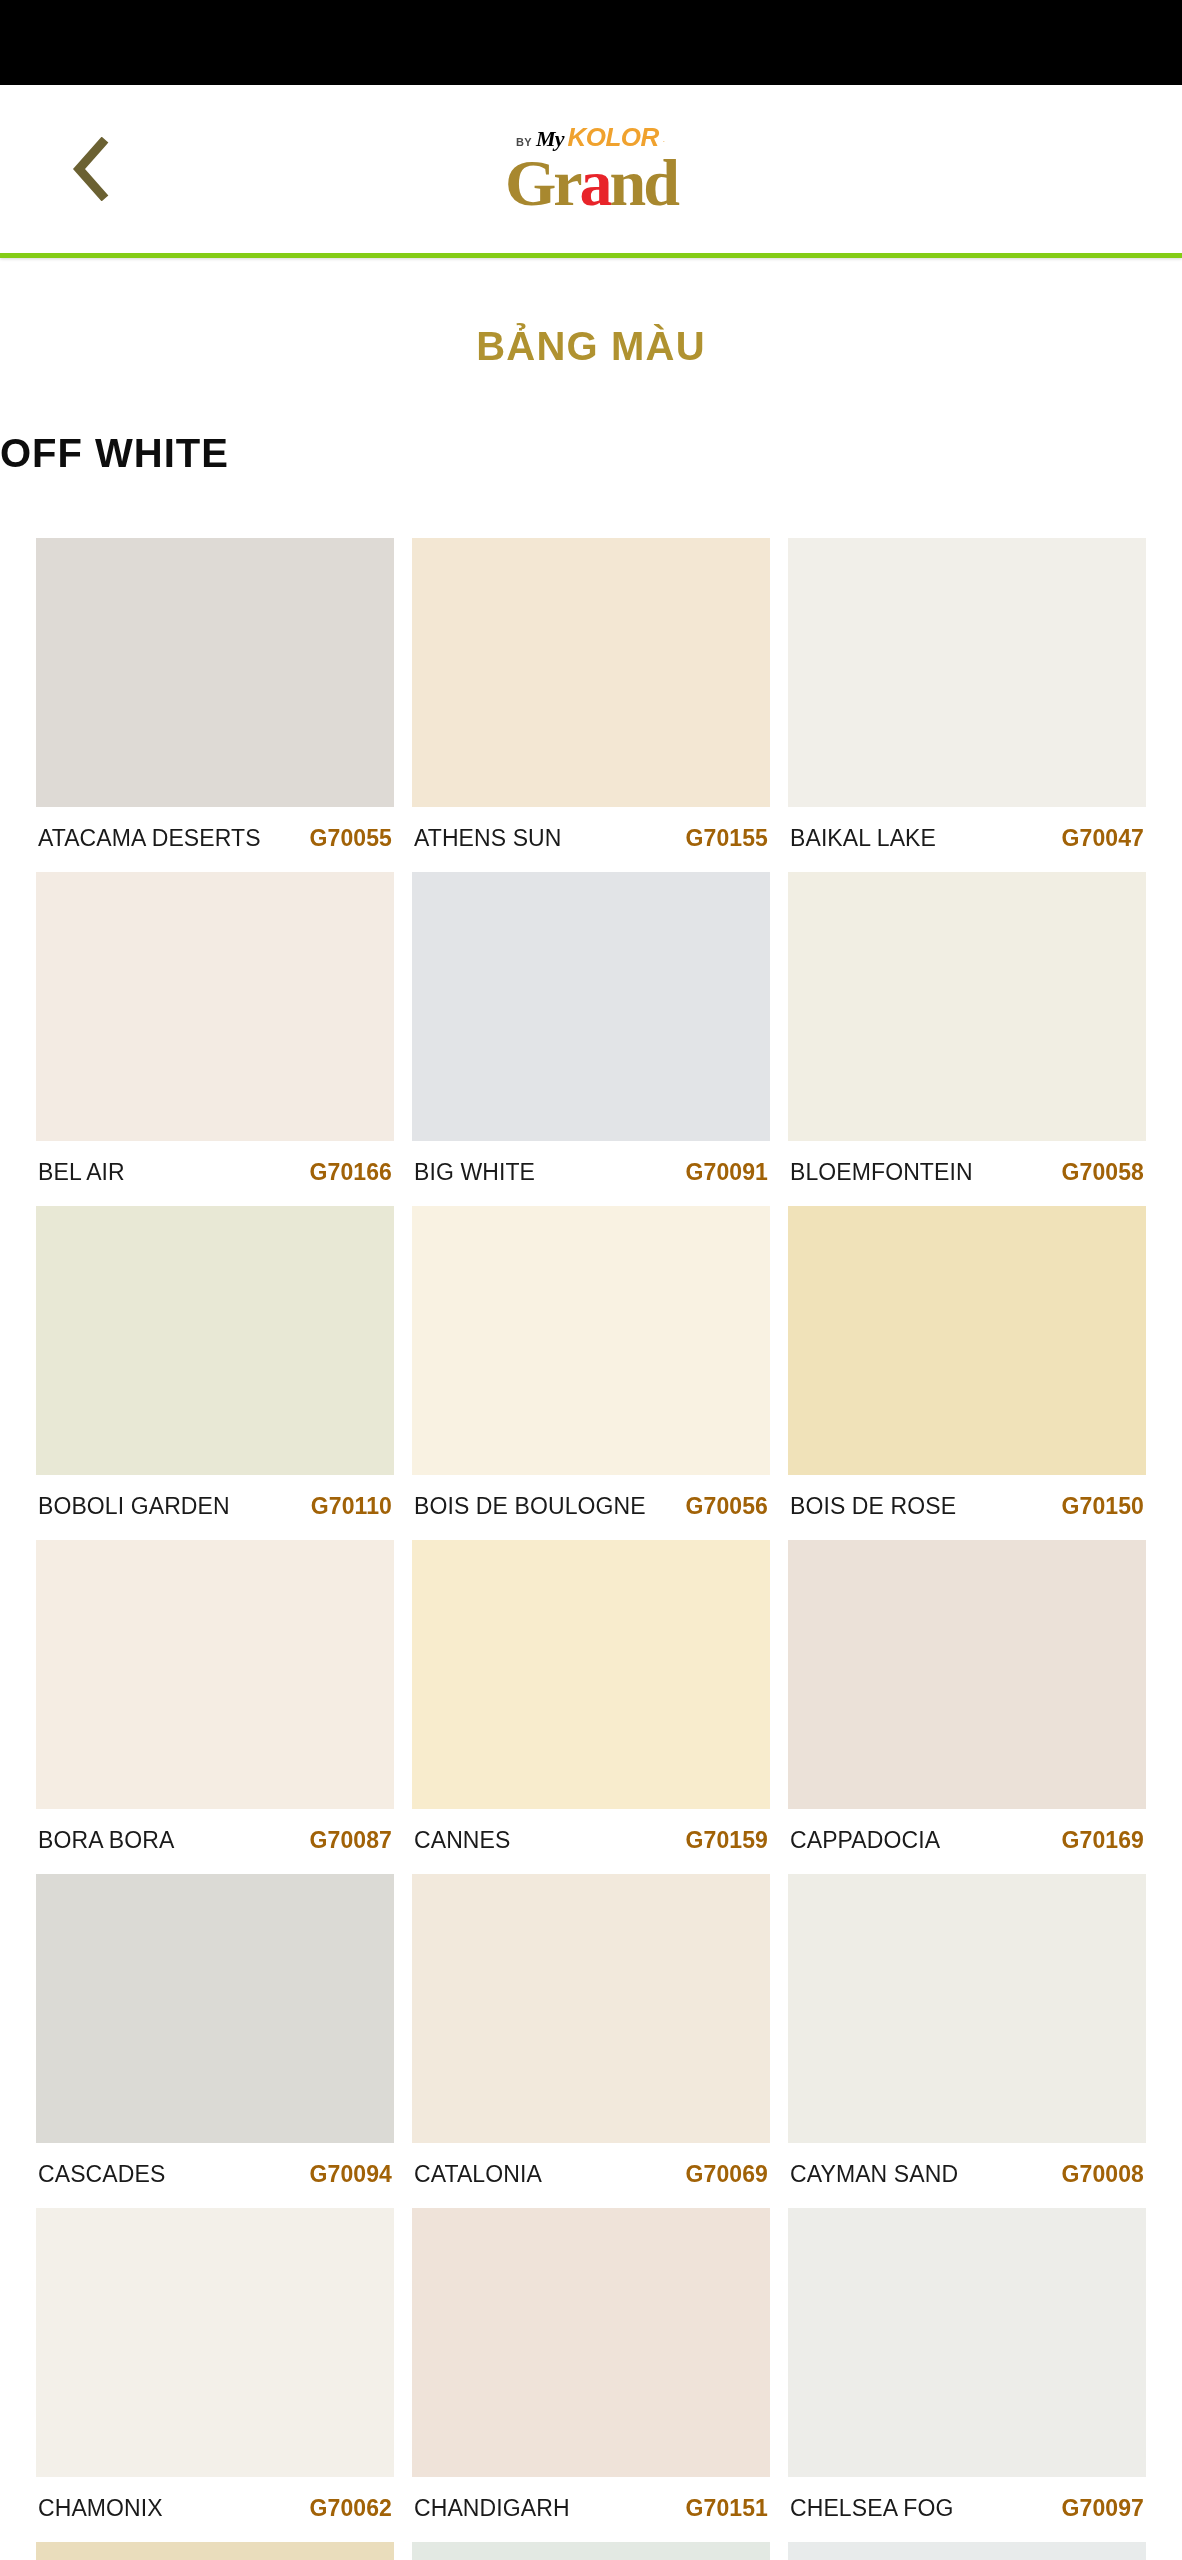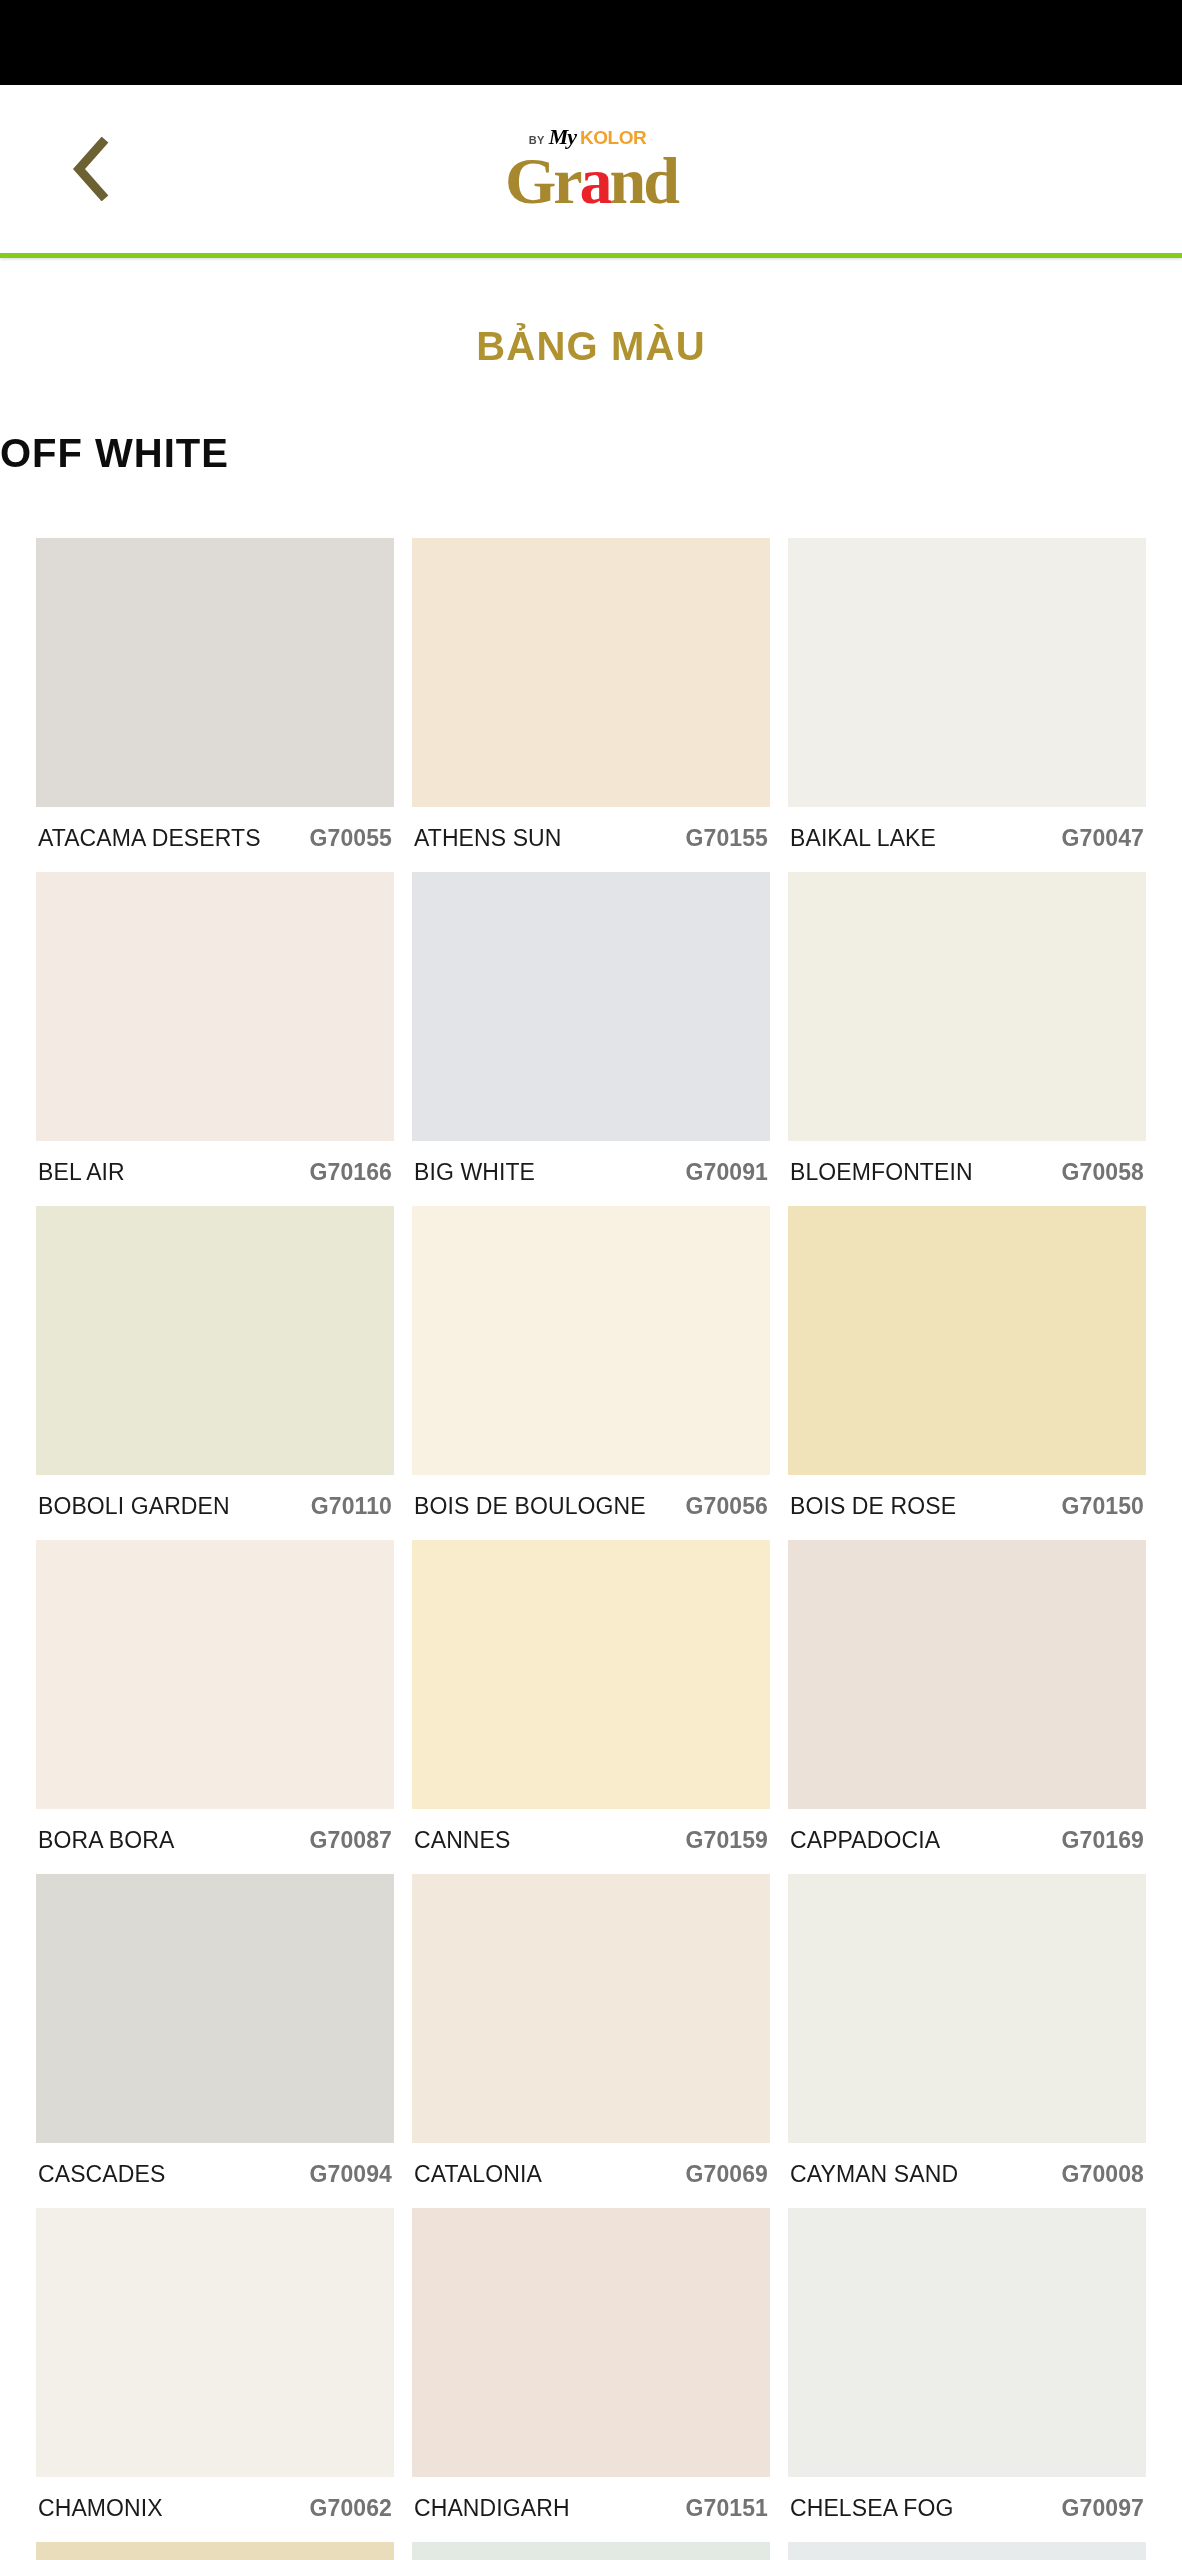--- a/index.html
+++ b/index.html
@@ -74,23 +74,24 @@
     font-family:"Liberation Serif", serif;
     font-style:italic;
     font-weight:bold;
     font-size:22px;
     color:#000000;
     letter-spacing:-1px;
   }
   .brand-kolor {
     font-family:"Liberation Sans", sans-serif;
     font-weight:bold;
-    font-size:19px;
+    font-size:26px;
     color:#f0a22e;
     letter-spacing:-0.5px;
+    font-style:italic;
   }
   .brand-tm {
     font-size:8px;
     color:#f0a22e;
     vertical-align:super;
   }
   .brand-main {
     font-family:"Liberation Serif", serif;
     font-size:66px;
     font-weight:bold;
@@ -149,21 +150,21 @@
     white-space:nowrap;
   }
   .swatch-name {
     font-size:23px;
     color:#1a1a1a;
     font-weight:normal;
     letter-spacing:0.1px;
   }
   .swatch-code {
     font-size:23px;
-    color:#737373;
+    color:#a16207;
     font-weight:bold;
     letter-spacing:0.1px;
     margin-left:16px;
   }
 </style>
 </head>
 <body>
 
 <div class="status-bar"></div>
 

